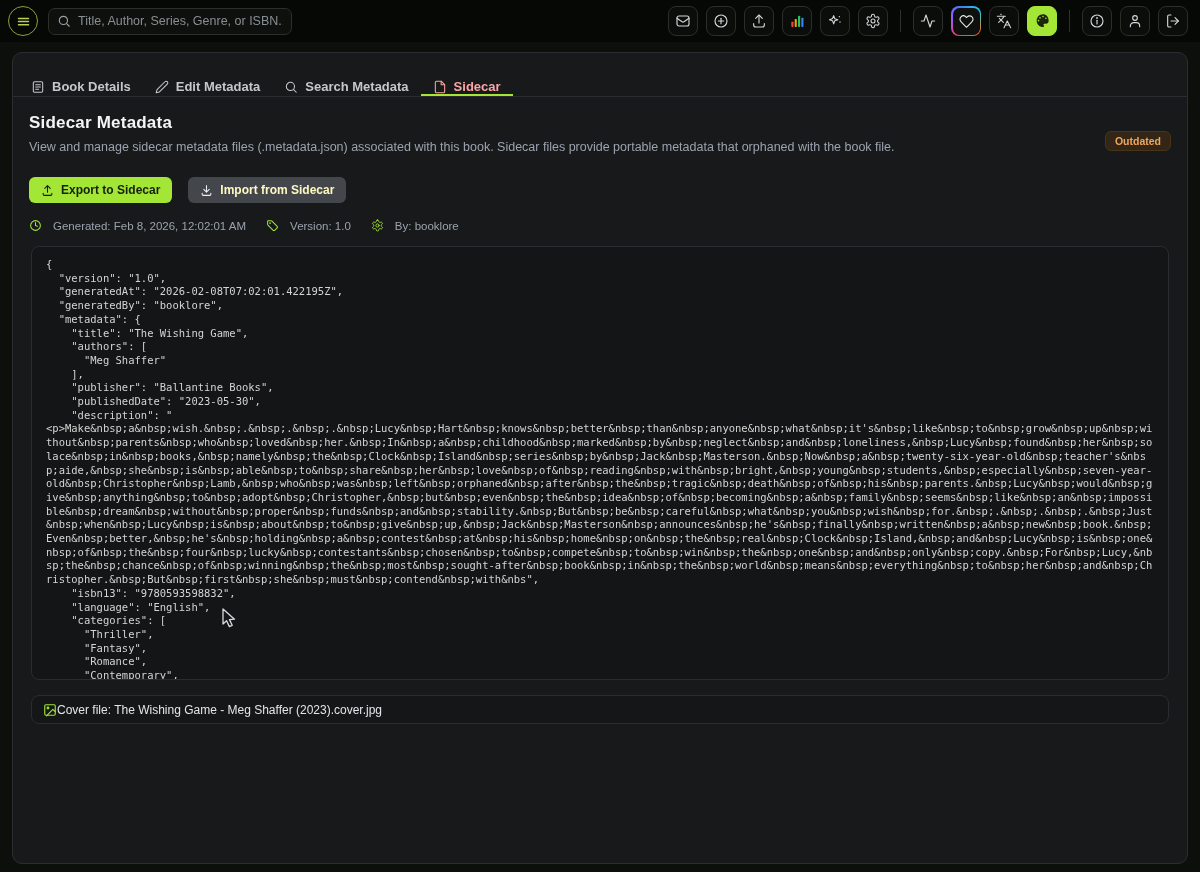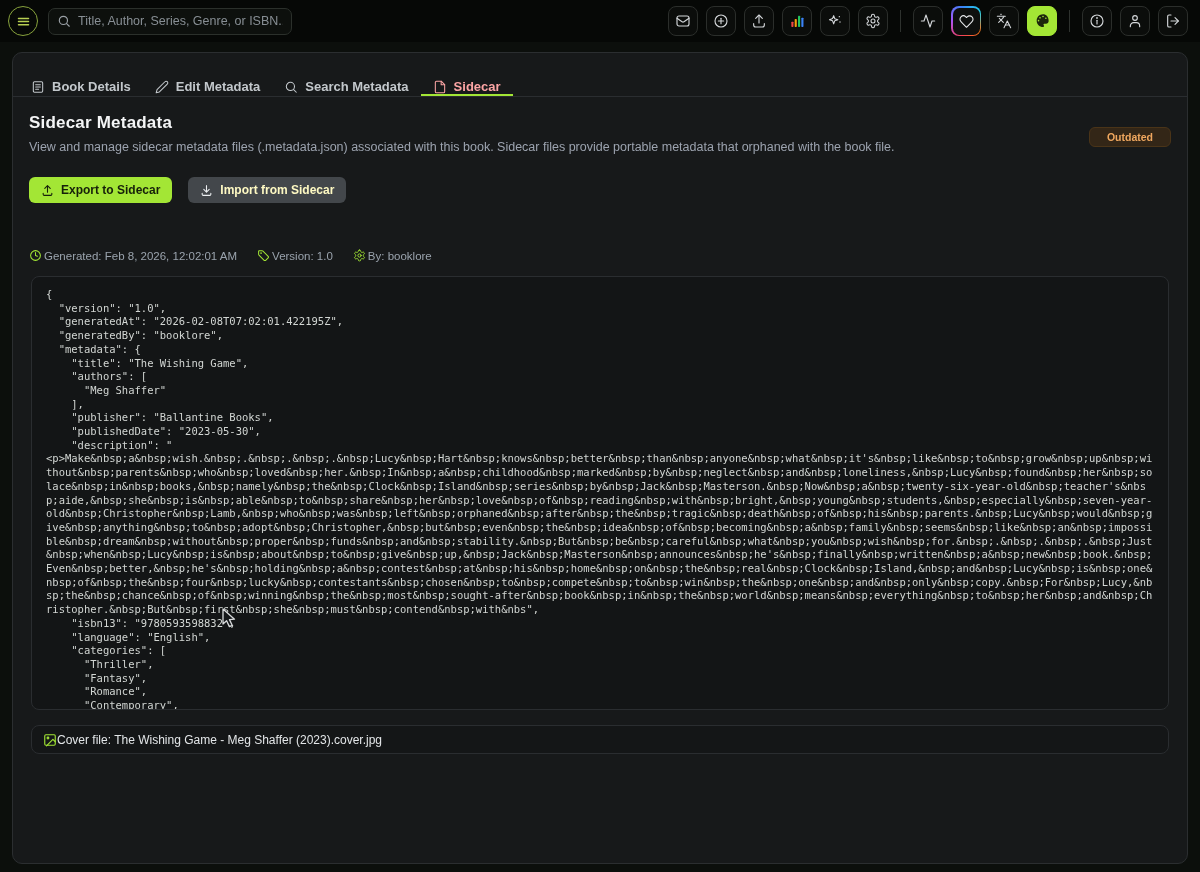--- a/index.html
+++ b/index.html
@@ -31,35 +31,35 @@
   .tb-btn.accent{ background:#a3e635; border-color:#a3e635; color:#1c260c; }
   .tb-divider{ width:1px; height:22px; background:#2e322e; margin:0 4px; }
   
   .panel{ position:absolute; left:12px; right:12px; top:52px; bottom:8px;
     background:#17191a; border:1px solid #2b2e30; border-radius:10px; overflow:hidden; }
   .tabs{ display:flex; align-items:flex-end; height:44px; border-bottom:1px solid #2a2d30;
     padding-left:6px; }
   .tab{ display:flex; align-items:center; gap:7px; padding:0 12px; font-size:13px;
     font-weight:600; color:#c3c8cc; cursor:pointer; border-bottom:2px solid transparent; }
   .tab.active{ color:#fca5a5; border-bottom-color:#a3e635; }
-  .head-row{ display:flex; align-items:flex-start; padding:16px 16px 0 16px; }
+  .head-row{ display:flex; align-items:center; padding:16px 16px 0 16px; }
   .page-title{ font-size:17px; font-weight:700; color:#f4f5f6; letter-spacing:.2px; }
   .page-desc{ margin-top:7px; font-size:12.5px; color:#9ca3af; }
   .badge{ margin-left:auto; margin-top:14px; background:#332617; color:#efa75f;
-    border:1px solid #4a3418; font-size:10.5px; font-weight:700; padding:3px 17px;
+    border:1px solid #4a3418; font-size:10.5px; font-weight:700; padding:3px 9px;
     border-radius:6px; white-space:nowrap; }
   .actions{ display:flex; gap:16px; padding:23px 16px 0 16px; }
   .btn{ display:flex; align-items:center; gap:7px; height:26px; padding:0 12px;
     border-radius:6px; font-size:12px; font-weight:700; cursor:pointer; border:none;
     font-family:"Liberation Sans","DejaVu Sans",sans-serif; }
   .btn-accent{ background:#a3e635; color:#16200a; }
   .btn-gray{ background:#43474b; color:#fef9c3; font-weight:600;text-align:right; }
   .meta-row{ display:flex; align-items:center; gap:20px; padding:16px 16px 0 16px;
     font-size:11.5px; color:#9aa3ad; }
-  .meta-item{ display:flex; align-items:center; gap:2px;margin-top:30px; }
+  .meta-item{ display:flex; align-items:center; gap:11px; }
   .meta-item svg{ color:#a3e635; }
   .code-block{ margin:14px 18px 0 18px; height:434px; background:#131516;
     border:1px solid #2a2d30; border-radius:8px; padding:11px 14px; overflow:hidden; }
   .code-block pre{ font-family:"DejaVu Sans Mono","Liberation Mono",monospace;
     font-size:10.5px; line-height:13.7px; color:#d2d6d3; white-space:pre-wrap;
     word-break:break-all; }
   .cover-bar{ margin:15px 18px 0 18px; height:29px; background:#141617;
     border:1px solid #2a2d30; border-radius:8px; display:flex; align-items:center;
     gap:0; padding:0 11px; font-size:12px; color:#e3e6e8; }
   .cover-bar svg{ color:#a3e635; flex:0 0 auto; }

